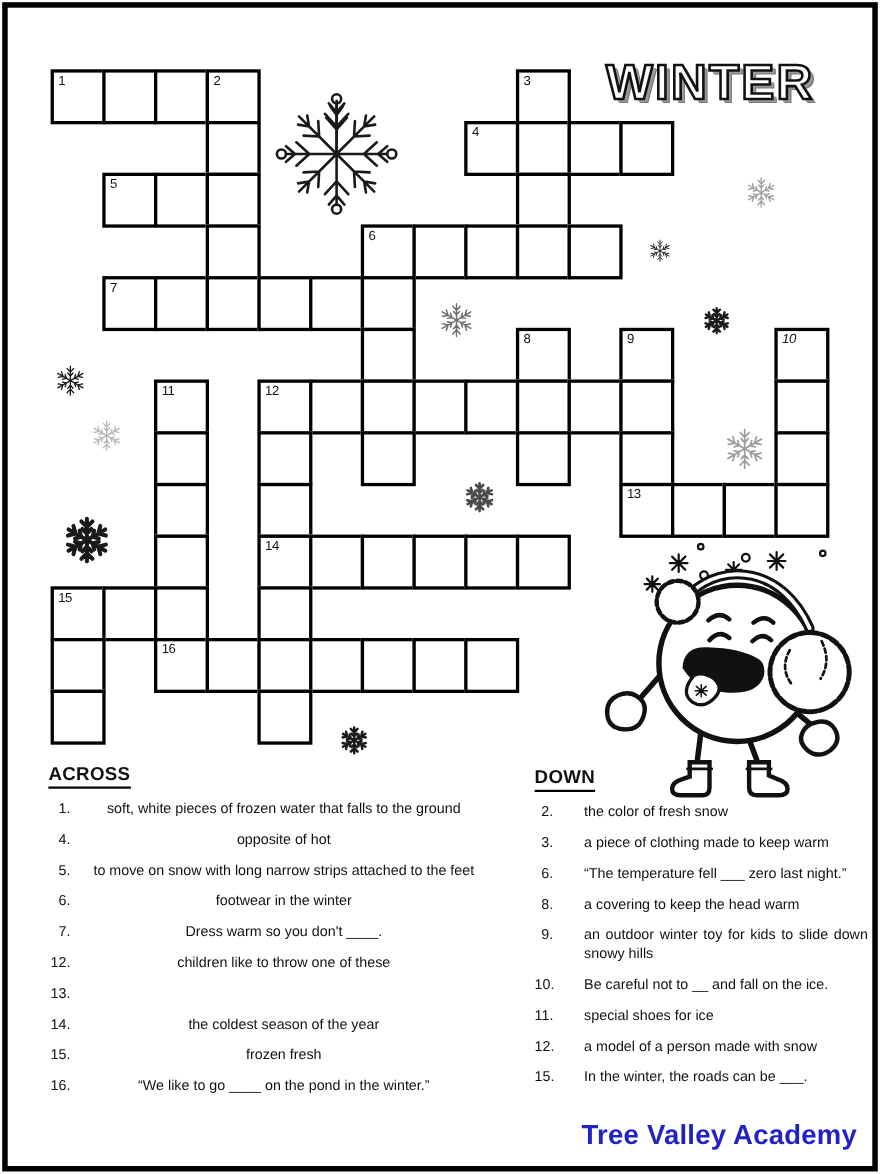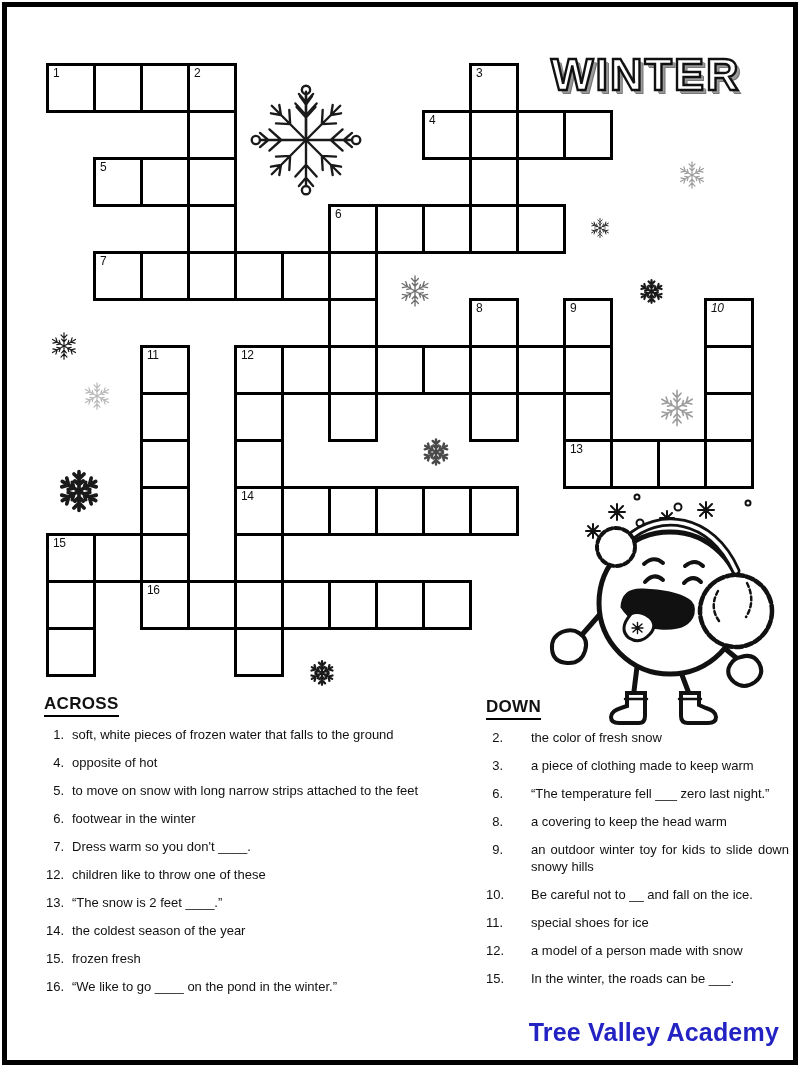--- a/index.html
+++ b/index.html
@@ -39,21 +39,21 @@
   #down-col   { left:486px; top:697px; width:303px; }
   .clue-header {
     display:inline-block; font-size:17px; font-weight:bold; letter-spacing:0.3px;
     border-bottom:2.5px solid #000; padding-bottom:1px; margin-bottom:9px;
   }
   .clue-row { display:flex; margin-bottom:11px; font-size:13px; line-height:17px; }
   .clue-num { flex:none; text-align:right; }
   #across-col .clue-num { width:20px; }
   #down-col   .clue-num { width:17px; }
   .clue-text { margin-left:8px; }
-  #across-col .clue-text { width:372px; }
+  #across-col .clue-text { width:372px;text-align:center; }
   #down-col   .clue-text { width:277px; text-align:justify;margin-left:28px; }
   
   .footer {
     position:absolute; top:1018px; right:21px; z-index:6;
     font-size:25px; font-weight:bold; color:#2323c4; letter-spacing:0.2px;
   }
   .defs-holder { position:absolute; width:0; height:0; overflow:hidden; }
 </style>
 </head>
 <body>
@@ -317,21 +317,20 @@
         <div class="clue-row">
           <span class="clue-num">7.</span>
           <span class="clue-text">Dress warm so you don't ____.</span>
         </div>
         <div class="clue-row">
           <span class="clue-num">12.</span>
           <span class="clue-text">children like to throw one of these</span>
         </div>
         <div class="clue-row">
           <span class="clue-num">13.</span>
-          <span class="clue-text">“The snow is 2 feet ____.”</span>
         </div>
         <div class="clue-row">
           <span class="clue-num">14.</span>
           <span class="clue-text">the coldest season of the year</span>
         </div>
         <div class="clue-row">
           <span class="clue-num">15.</span>
           <span class="clue-text">frozen fresh</span>
         </div>
         <div class="clue-row">

